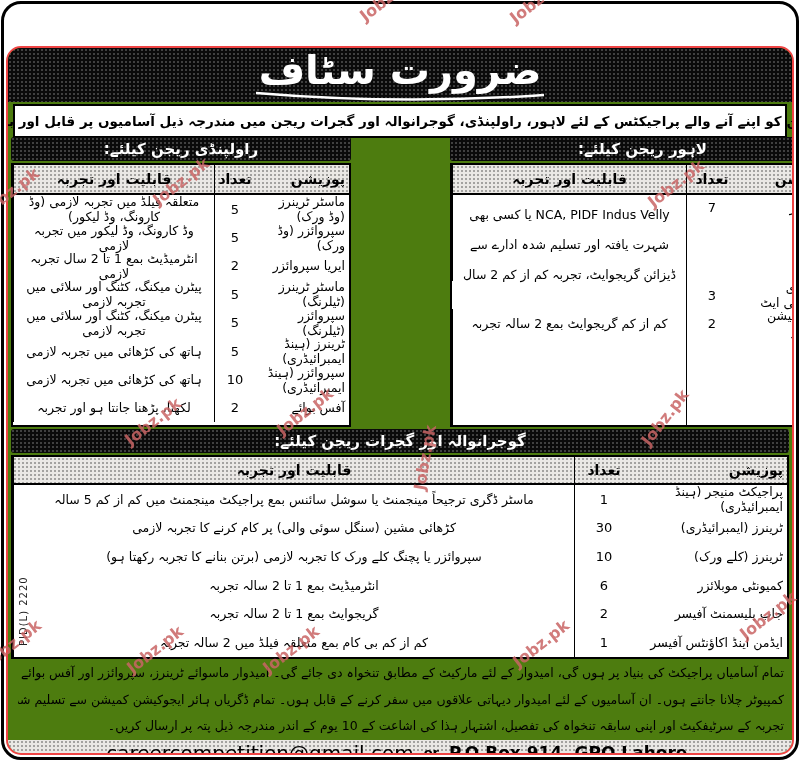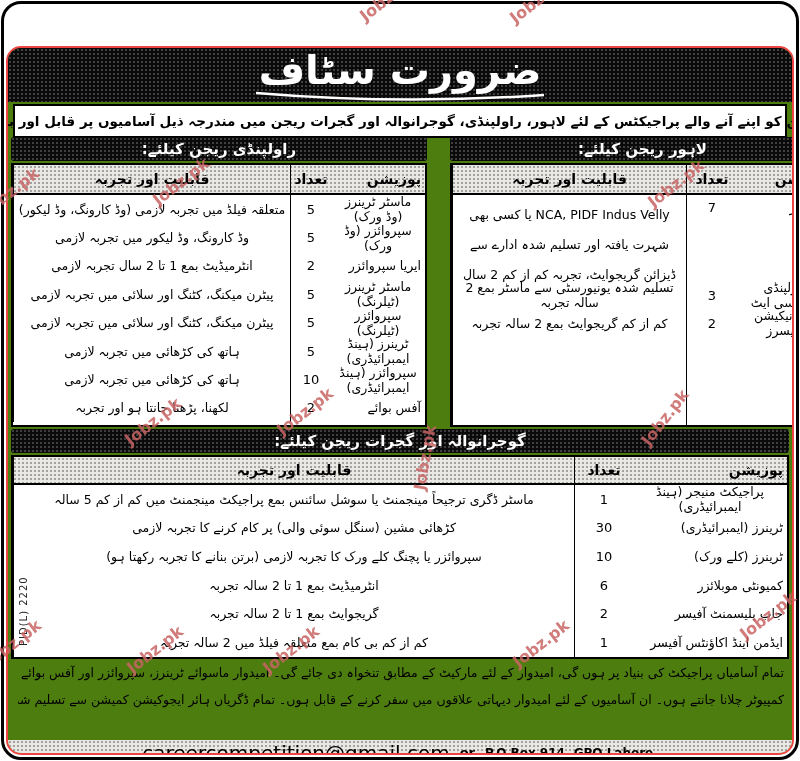--- a/index.html
+++ b/index.html
@@ -26,27 +26,27 @@
   .intro .txt{direction:rtl;font-size:13.5px;font-weight:bold;white-space:nowrap;}
   
   .region{position:absolute;}
   .region-head{height:24px;border-radius:3px;display:flex;align-items:center;justify-content:center;margin-bottom:2px;}
   .region-head .txt{color:#fff;font-weight:bold;font-size:15px;direction:rtl;line-height:1;}
   .jt{border:2px solid #000;background:#fff;display:flex;flex-direction:column;direction:rtl;}
   .jr{display:flex;}
   .c{display:flex;align-items:center;padding:0 4px;font-size:12.5px;direction:rtl;}
   .c-cnt{justify-content:center;font-size:13px;}
   .c-qual{flex:1;justify-content:center;text-align:center;}
-  .c-pos{justify-content:flex-start;text-align:center;}
+  .c-pos{justify-content:flex-start;text-align:right;}
   .sep{border-left:1.5px solid #000;}
   .jh{border-bottom:2px solid #000;}
   .jh .c{font-weight:bold;font-size:14px;}
   .fill{flex:1;}
   
-  .rp{left:3px;top:89px;width:416px;height:288px;}
+  .rp{left:3px;top:89px;width:340px;height:288px;}
   .rp .jt{height:260px;}
   .rp .c-pos{width:86px;}
   .rp .c-cnt{width:32px;}
   .rp .jh{height:28px;}
   .rp .jr.data{height:28.4px;}
   
   .lh{left:396px;top:89px;width:385px;height:288px;padding-left:46px;}
   .lh .jt{height:260px;}
   .lh .c-pos{width:88px;}
   .lh .c-cnt{width:42px;}
@@ -64,21 +64,21 @@
   .gj .jr.data{height:28.6px;}
   
   .footnote{position:absolute;top:612px;left:10px;right:8px;height:80px;direction:rtl;}
   .footnote .ln{font-size:12.5px;line-height:26.5px;text-align:right;white-space:nowrap;overflow:hidden;}
   .footnote .ln.last{text-align:right;}
   
   .emailbar{position:absolute;top:692px;left:0;right:0;height:25px;display:flex;align-items:center;
             justify-content:center;gap:10px;direction:ltr;}
   .emailbar .email{font-size:20px;font-weight:normal;color:#000;}
   .emailbar .or{font-size:13px;font-weight:bold;}
-  .emailbar .addr{font-size:12px;font-weight:bold;}
+  .emailbar .addr{font-size:17px;font-weight:bold;}
   
   .bottombar{position:absolute;top:719px;left:3px;right:3px;height:25px;border-radius:13px;
              display:flex;align-items:center;justify-content:center;}
   .bottombar .txt{color:#fff;font-size:13.5px;font-weight:bold;direction:rtl;line-height:1;}
   
   .pid{position:absolute;left:10px;top:598px;transform:rotate(-90deg);transform-origin:left top;
        font-size:10px;color:#222;letter-spacing:1px;white-space:nowrap;}
   
   .wm{position:absolute;font-size:16px;font-weight:bold;color:#c96565;opacity:0.85;z-index:50;
       white-space:nowrap;pointer-events:none;}
@@ -165,21 +165,20 @@
           <div class="c c-qual sep">قابلیت اور تجربہ</div>
         </div>
         <div class="jr r1">
           <div class="c c-pos">ڈیزائنرز</div>
           <div class="c c-cnt sep">7</div>
           <div class="c c-qual sep">NCA, PIDF Indus Velly یا کسی بھی شہرت یافتہ اور تسلیم شدہ ادارے سے ڈیزائن گریجوایٹ، تجربہ کم از کم 2 سال</div>
         </div>
         <div class="jr r2">
           <div class="c c-pos">راولپنڈی ایسوسی ایٹ</div>
           <div class="c c-cnt sep">3</div>
-          <div class="c c-qual sep">تسلیم شدہ یونیورسٹی سے ماسٹر بمع 2 سالہ تجربہ</div>
         </div>
         <div class="jr r2">
           <div class="c c-pos">کمیونیکیشن آفیسرز</div>
           <div class="c c-cnt sep">2</div>
           <div class="c c-qual sep">کم از کم گریجوایٹ بمع 2 سالہ تجربہ</div>
         </div>
         <div class="jr fill">
           <div class="c c-pos"></div>
           <div class="c c-cnt sep"></div>
           <div class="c c-qual sep"></div>
@@ -226,20 +225,21 @@
           <div class="c c-pos">ایڈمن اینڈ اکاؤنٹس آفیسر</div>
           <div class="c c-cnt sep">1</div>
           <div class="c c-qual sep">کم از کم بی کام بمع متعلقہ فیلڈ میں 2 سالہ تجربہ</div>
         </div>
       </div>
     </div>
 
     <div class="footnote">
       <div class="ln" lang="ur">تمام آسامیاں پراجیکٹ کی بنیاد پر ہوں گی، امیدوار کے لئے مارکیٹ کے مطابق تنخواہ دی جائے گی۔ امیدوار ماسوائے ٹرینرز، سپروائزر اور آفس بوائے کے باقی تمام آسامیوں کے لئے ضروری ہے کہ وہ</div>
       <div class="ln" lang="ur">کمپیوٹر چلانا جانتے ہوں۔ ان آسامیوں کے لئے امیدوار دیہاتی علاقوں میں سفر کرنے کے قابل ہوں۔ تمام ڈگریاں ہائر ایجوکیشن کمیشن سے تسلیم شدہ ہوں، خواہشمند امیدوار اپنے CV بمع درخواست،</div>
+      <div class="ln last" lang="ur">تجربہ کے سرٹیفکیٹ اور اپنی سابقہ تنخواہ کی تفصیل، اشتہار ہذا کی اشاعت کے 10 یوم کے اندر مندرجہ ذیل پتہ پر ارسال کریں۔</div>
     </div>
 
     <div class="emailbar ht-grey">
       <span class="email">careercompetition@gmail.com</span>
       <span class="or">or</span>
       <span class="addr">P.O Box 914, GPO Lahore.</span>
     </div>
 
 
     <div class="pid">PID(L) 2220</div>

